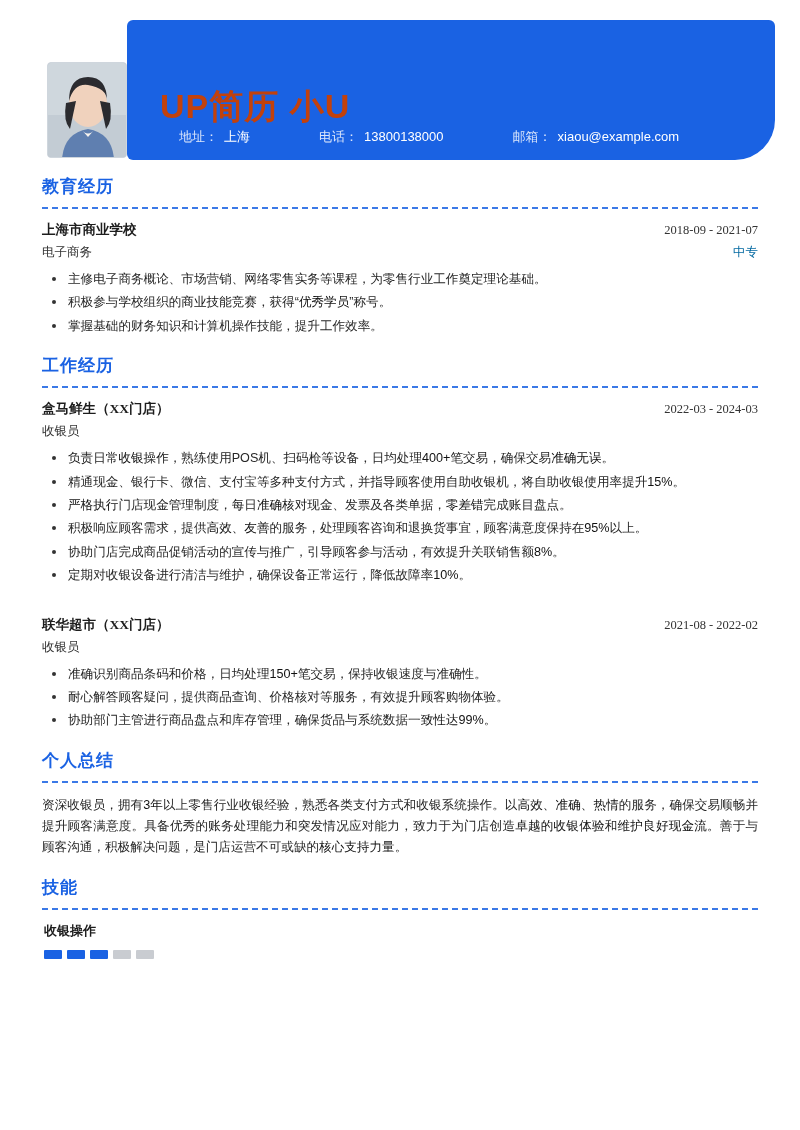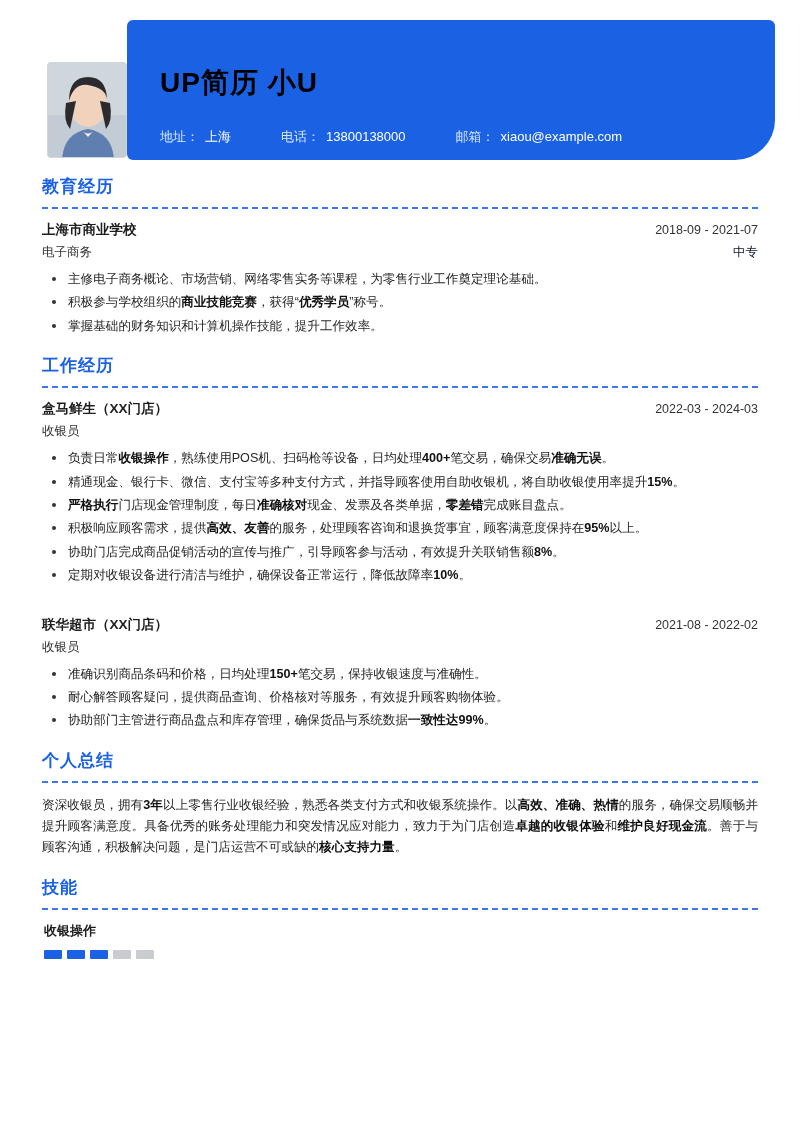--- a/index.html
+++ b/index.html
@@ -40,37 +40,37 @@
     overflow: hidden;
     background: #b9c3cc;
     border: 1px solid #cfd6dd;
     box-sizing: border-box;
   }
   .avatar svg { display: block; }
 
   .name-line {
     position: absolute;
     left: 160px;
-    top: 64px;
-    color: #000000;
-    font-size: 28px;
+    top: 84px;
+    color: #c2410c;
+    font-size: 34px;
     font-weight: bold;
     letter-spacing: 1px;
   }
   .contact-line {
     position: absolute;
     left: 160px;
     top: 128px;
     color: #e8eefc;
     font-size: 13px;
     display: flex;
     gap: 14px;
     align-items: baseline;
   }
-  .contact-item { white-space: nowrap; }
+  .contact-item { white-space: nowrap; margin-left: 19px; }
   .contact-item .ci-label { color: #dbe6fb; }
   .contact-item .ci-val { color: #ffffff; margin-left: 6px; }
   .contact-gap { display: inline-block; width: 22px; }
 
   
   .content {
     padding: 0 42px 0 42px;
   }
   .section { margin-bottom: 18px; }
   .section-title {
@@ -85,20 +85,21 @@
     border-top: 2px dashed #1a62e3;
     margin-bottom: 12px;
     opacity: .85;
   }
 
   .entry { margin-bottom: 6px; }
   .entry-row {
     display: flex;
     justify-content: space-between;
     align-items: baseline;
+    font-family: Liberation Serif, serif;
   }
   .entry-title {
     font-size: 13.5px;
     font-weight: bold;
     color: #1d1d1d;
   }
   .entry-date {
     font-size: 12.5px;
     color: #333333;
   }
@@ -108,21 +109,21 @@
     align-items: baseline;
     margin-top: 5px;
     gap: 36px;
   }
   .entry-sub {
     font-size: 12.5px;
     color: #333333;
   }
   .entry-extra {
     font-size: 12.5px;
-    color: #0f172a;
+    color: #0369a1;
   }
 
   ul.bullets {
     list-style: none;
     margin: 8px 0 0 0;
     padding: 0;
   }
   ul.bullets li {
     position: relative;
     padding-left: 26px;
@@ -134,21 +135,21 @@
   ul.bullets li::before {
     content: "";
     position: absolute;
     left: 10px;
     top: 8px;
     width: 4px;
     height: 4px;
     border-radius: 50%;
     background: #333333;
   }
-  b { font-weight: bold; color: #111111; }
+  b { font-weight: normal; color: #111111; }
 
   .summary-text {
     font-size: 12.6px;
     line-height: 1.68;
     color: #262626;
     text-align: justify;
   }
 
   .skill-name {
     font-size: 13px;

